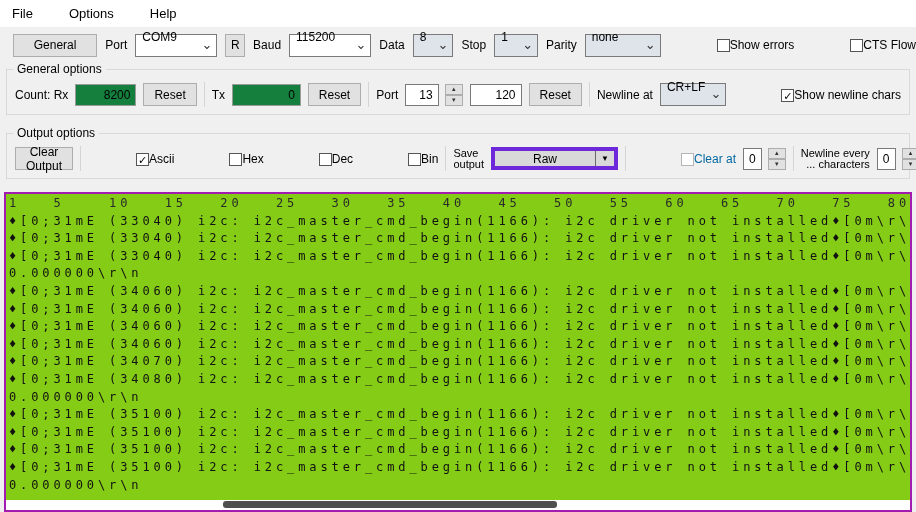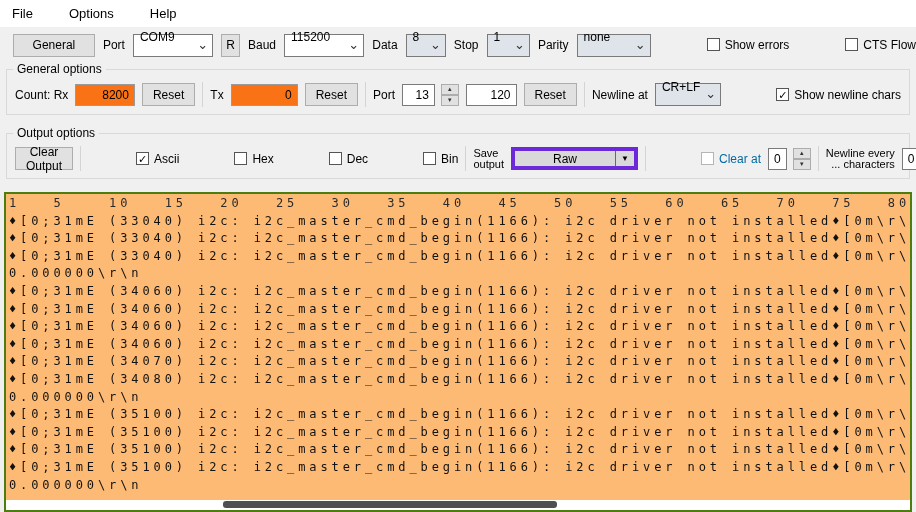--- a/index.html
+++ b/index.html
@@ -14,47 +14,47 @@
   .row1 { height:36px; display:flex; align-items:center; padding-left:13px; gap:8px; flex:none; }
   .btn { background:#e1e1e1; border:1px solid #adadad; height:23px; display:inline-flex; align-items:center; justify-content:center; padding:0 10px; font-size:12px; }
   .btn.wide { width:100px; }
   .btn.small { width:24px; padding:0; }
   .lbl { white-space:nowrap; }
   .combo { position:relative; height:23px; border:1px solid #7a7a7a; background:#fff; display:inline-flex; align-items:center; padding:0 20px 16px 6px; white-space:nowrap; }
   .combo.gray { background:#dfe3ea; }
   .combo .chev { position:absolute; right:4px; top:2px; font-size:13px; color:#333; }
   .chev::before { content:"⌄"; }
 
-  .cb { display:inline-flex; align-items:flex-start; gap:5px; white-space:nowrap; cursor:default;padding-left:48px; }
+  .cb { display:inline-flex; align-items:flex-end; white-space:nowrap; cursor:default;padding-left:48px; }
   .cb .box { width:13px; height:13px; border:1px solid #555; background:#fff; font-size:11px; line-height:12px; text-align:center; flex:none; }
   .cb .box.checked::before { content:"✓"; }
   .cb.disabled { color:#0369a1; }
   .cb.disabled .box { border-color:#b5b5b5; }
 
   
   .group { position:relative; border:1px solid #d9d9d9; margin:6px 6px 12px 6px; padding:12px 8px 7px 8px; flex:none; }
   .group-title { position:absolute; top:-8px; left:6px; background:#f0f0f0; padding:0 4px; font-size:12px; }
   .grow { display:flex; align-items:center; gap:7px; height:25px; }
   .vsep { width:1px; height:25px; background:#d4d4d4; flex:none; }
 
   .tfield { border:1px solid #7a7a7a; background:#fff; height:22px; display:inline-flex; align-items:center; justify-content:flex-end; padding:0 5px; }
-  .tfield.grayf { background:#f97316; border-color:#9a9a9a; }
+  .tfield.grayf { background:#15803d; border-color:#9a9a9a; }
   .spin { display:inline-flex; flex-direction:column; width:18px; height:22px; flex:none; margin-left:-1px; }
   .spin .sbtn { flex:1; border:1px solid #adadad; background:#e1e1e1; font-size:7px; line-height:1; padding:0; text-align:center; color:#333; }
   .sbtn.up::before { content:"▴"; }
   .sbtn.down::before { content:"▾"; }
 
   .two-line { font-size:11px; line-height:11px; white-space:nowrap; }
   .classic-combo { display:inline-flex; height:23px; border:4px solid #6d28d9; background:#d9d9d9; }
   .classic-combo .cc-val { width:100px; display:flex; align-items:center; justify-content:center; }
   .classic-combo .cc-arrow { width:19px; border-left:1px solid #696969; background:#d9d9d9; display:flex; align-items:center; justify-content:center; font-size:8px; }
   .cc-arrow::before { content:"▼"; }
 
   
-  .terminal { flex:1; margin:1px 4px 0 4px; border:2px solid #4d7c0f; background:#fdba74; display:flex; flex-direction:column; min-height:0; overflow:hidden; }
+  .terminal { flex:1; margin:1px 4px 0 4px; border:2px solid #a21caf; background:#84cc16; display:flex; flex-direction:column; min-height:0; overflow:hidden; }
   .term-lines { flex:1; overflow:hidden; padding:1px 0 0 3px; }
   .term-line { font-family:"DejaVu Sans Mono",monospace; font-size:12px; letter-spacing:3.9px; line-height:17.6px; white-space:pre; color:#121212; }
   .term-line.ruler { color:#2a2a2a; }
   .hscroll { height:10px; background:#ffffff; position:relative; flex:none; }
   .hthumb { position:absolute; left:24%; width:37%; top:1px; height:7px; background:#4f4f4f; border-radius:3px; }
 </style>
 </head>
 <body>
 
 <div class="app">

